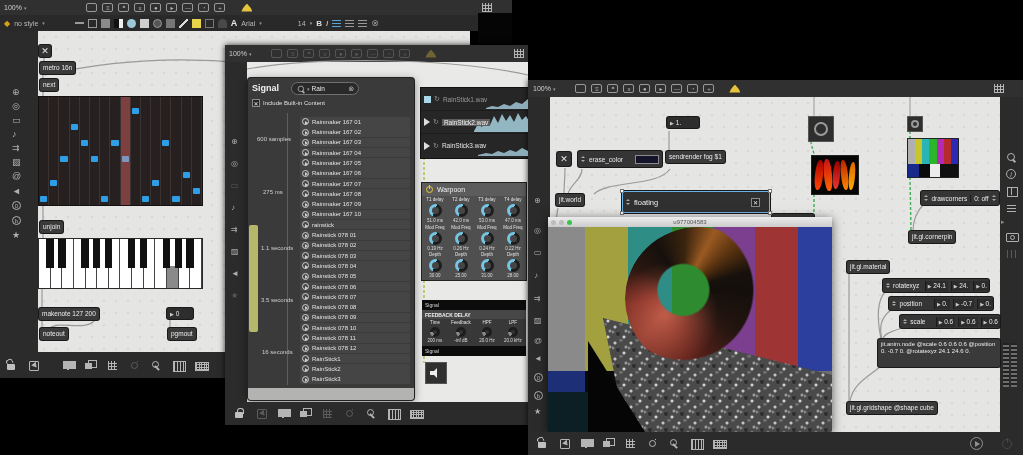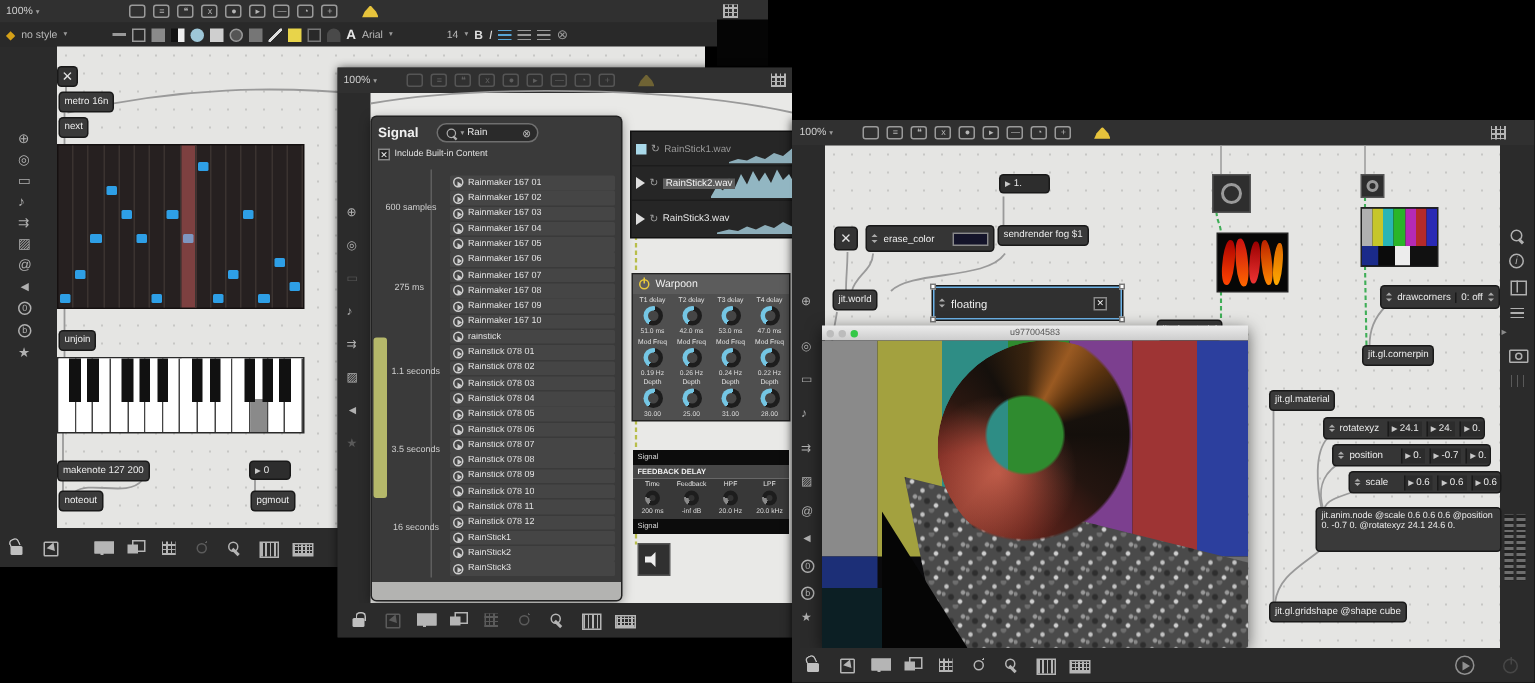--- a/index.html
+++ b/index.html
@@ -748,21 +748,21 @@
     <span class="spin">
         <i class="up"></i>
         <i class="dn"></i>
       </span>
     <span style="flex:1">erase_color</span>
     <span style="width:24px;height:9px;background:#14142a;border:1px solid #8a8a8a"></span>
   </div>
   <div class="obj" style="left:138px;top:71px">sendrender fog $1</div>
   <div class="obj" style="left:28px;top:114px">jit.world</div>
 
-  <div class="attrui" style="left:94px;top:111px;width:126px;height:22px;font-size:7.5px;border:1px solid #6db3e8;background:#303030">
+  <div class="attrui" style="left:94px;top:111px;width:148px;height:22px;font-size:7.5px;border:1px solid #6db3e8;background:#303030">
     <span class="spin">
         <i class="up"></i>
         <i class="dn"></i>
       </span>
     <span style="flex:1">floating</span>
     <span class="chk" style="width:9px;height:9px;margin-right:6px">✕</span>
     <span class="handle" style="left:-3px;top:-3px"></span>
     <span class="handle" style="right:-3px;top:-3px"></span>
     <span class="handle" style="left:-3px;bottom:-3px"></span>
     <span class="handle" style="right:-3px;bottom:-3px"></span>

